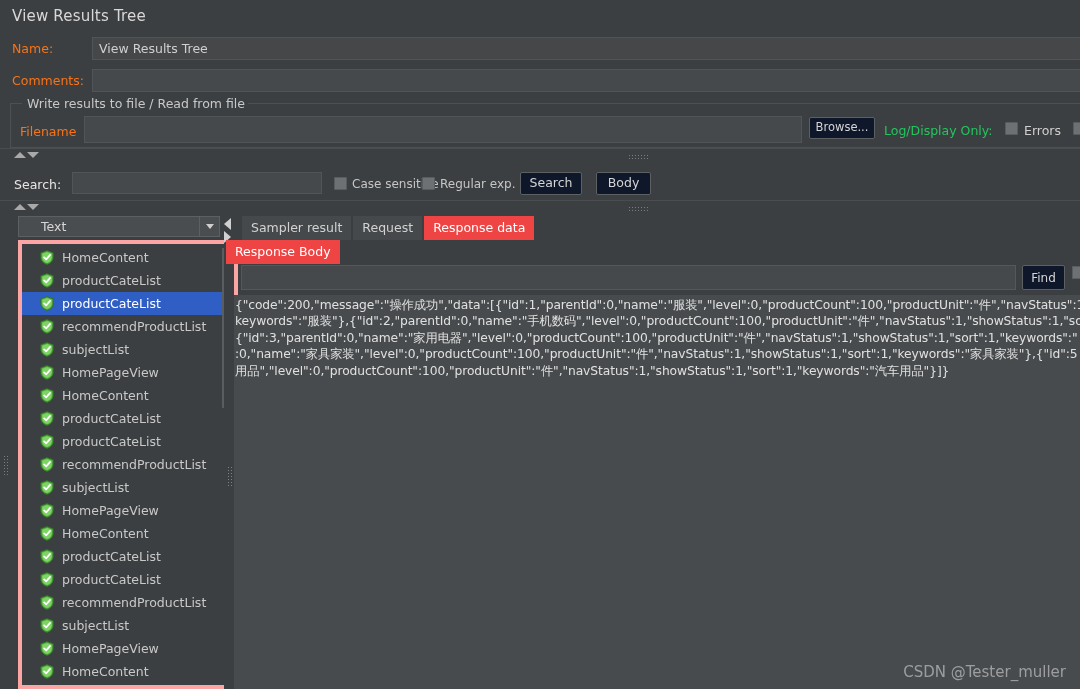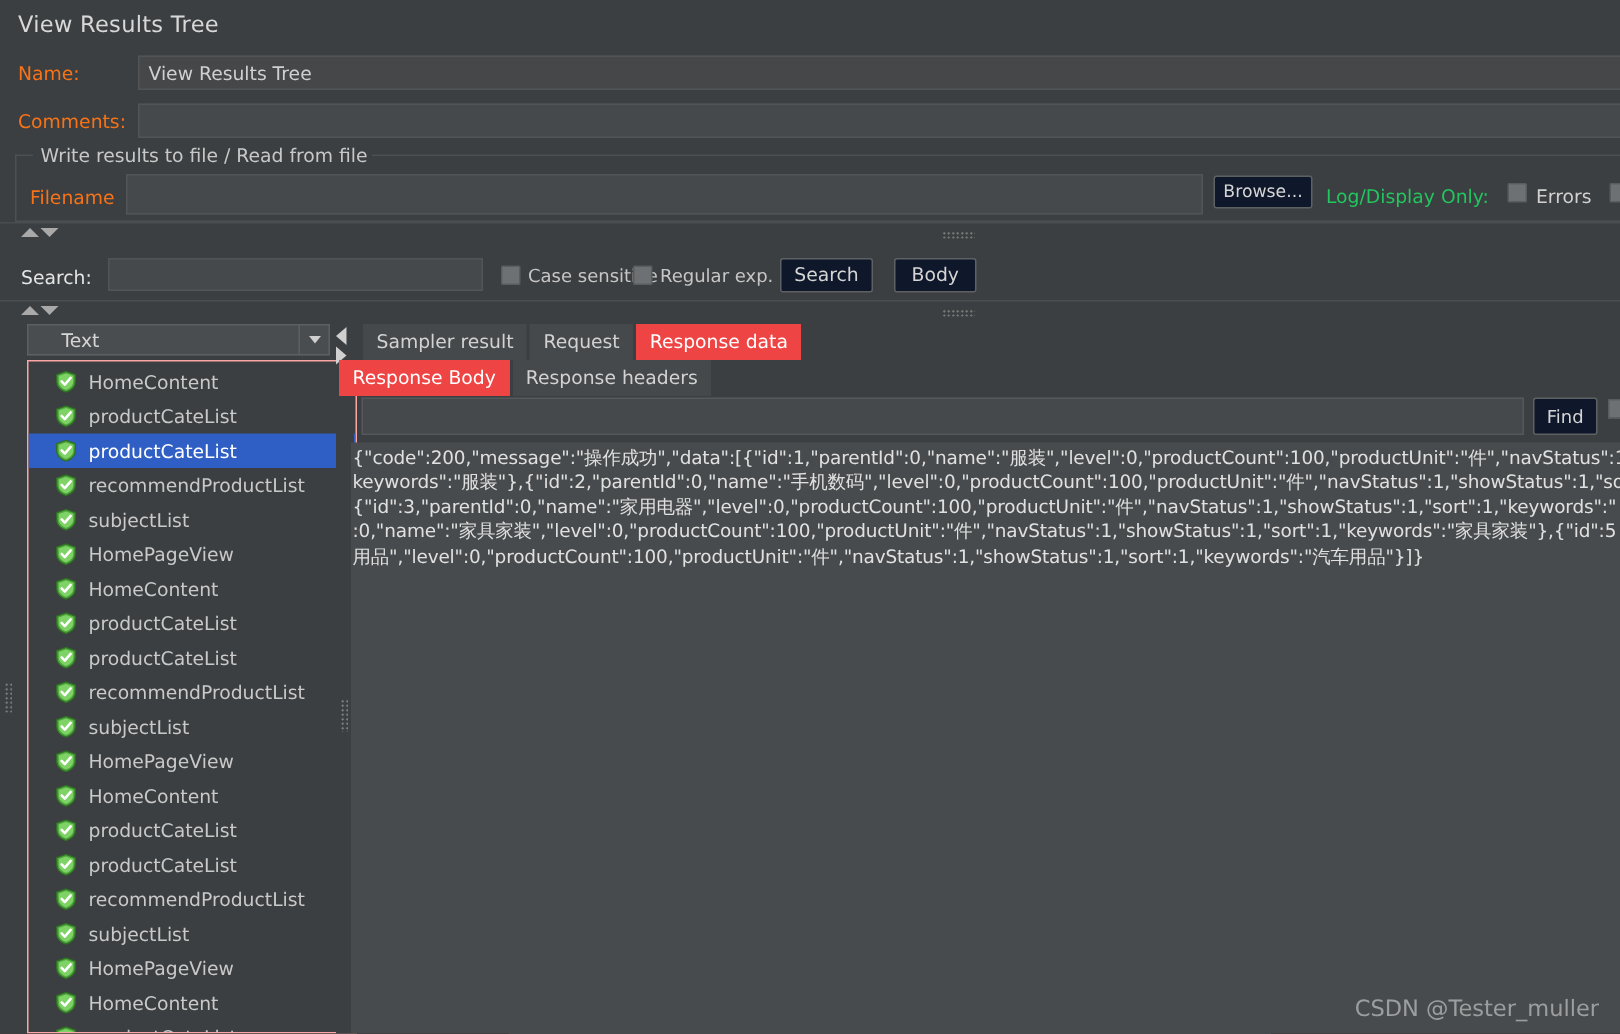--- a/index.html
+++ b/index.html
@@ -123,21 +123,21 @@
     width: 20px; height: 19px; border-left: 1px solid #5d6063;
     display: flex; align-items: center; justify-content: center;
   }
   .caret-down {
     width: 0; height: 0; border-left: 4px solid transparent; border-right: 4px solid transparent;
     border-top: 5px solid #cfcfcf;
   }
 
   #tree-panel {
     position: absolute; left: 18px; top: 240px; width: 220px; height: 449px;
-    background: #3c3f41; border: 1px solid #fca5a5; overflow: hidden;
+    background: #3c3f41; border: 4px solid #fca5a5; overflow: hidden;
   }
   .tree-list { position: relative; padding-top: 2px; }
   .tree-item {
     display: flex; align-items: center; height: 23px; padding-left: 18px;
     font-size: 12.5px; color: #c9c9c9; white-space: nowrap;
   }
   .tree-item.selected { background: #2f5fc4; color: #ffffff; }
   .shield {
     width: 14px; height: 15px; margin-right: 8px; flex: 0 0 14px;
     position: relative;
@@ -491,21 +491,20 @@
 </div>
 <div class="edge-grip"></div>
 
 <div class="tabstrip" id="tabs-main">
     <div class="tab">Sampler result</div>
     <div class="tab">Request</div>
     <div class="tab active">Response data</div>
   </div>
 <div class="tabstrip" id="tabs-sub">
     <div class="tab active">Response Body</div>
-    <div class="tab">Response headers</div>
   </div>
 
 <div id="find-input"></div>
 <div class="btn" id="find-btn">Find</div>
 <div id="find-extra"></div>
 
 <div id="response-body">{"code":200,"message":"操作成功","data":[{"id":1,"parentId":0,"name":"服装","level":0,"productCount":100,"productUnit":"件","navStatus":1,
 keywords":"服装"},{"id":2,"parentId":0,"name":"手机数码","level":0,"productCount":100,"productUnit":"件","navStatus":1,"showStatus":1,"sor
 {"id":3,"parentId":0,"name":"家用电器","level":0,"productCount":100,"productUnit":"件","navStatus":1,"showStatus":1,"sort":1,"keywords":"
 :0,"name":"家具家装","level":0,"productCount":100,"productUnit":"件","navStatus":1,"showStatus":1,"sort":1,"keywords":"家具家装"},{"id":5

